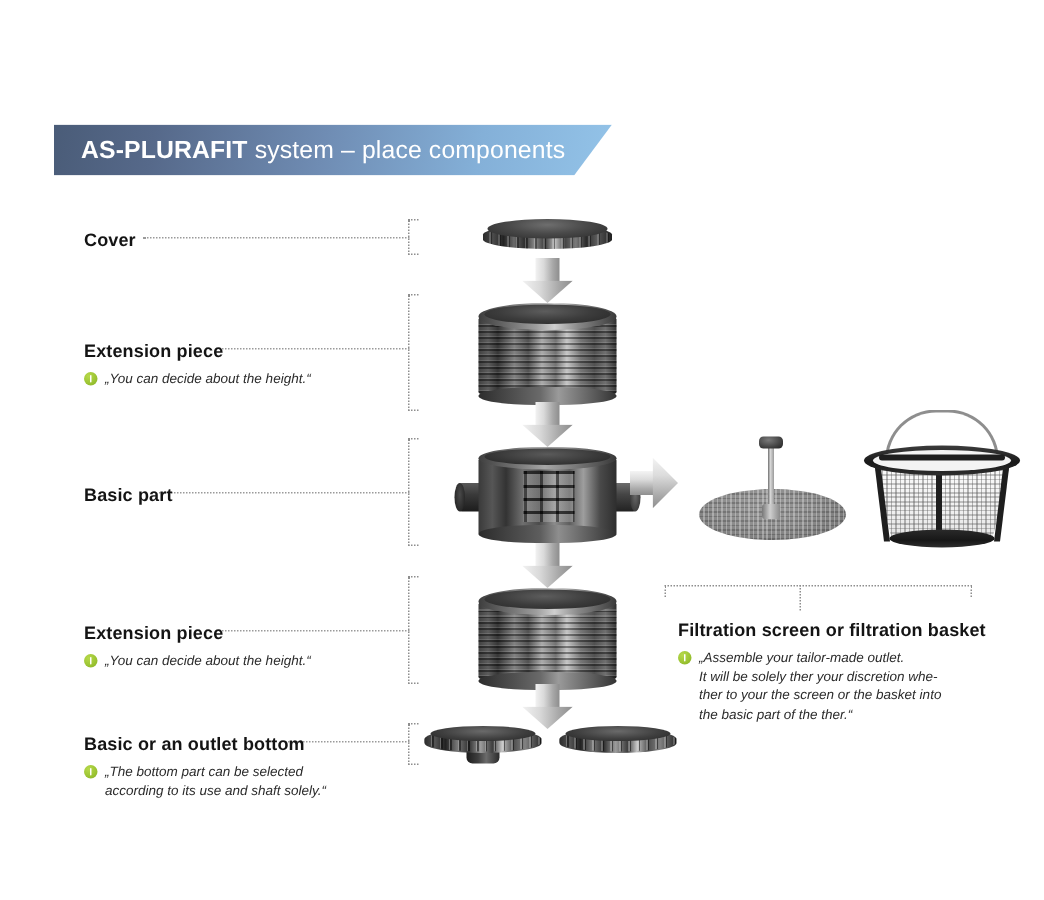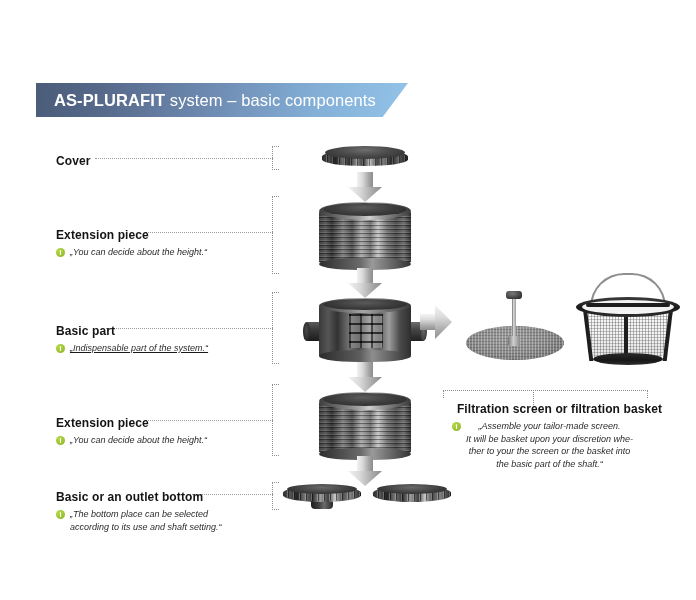--- a/index.html
+++ b/index.html
@@ -493,21 +493,21 @@
     border-radius: 50%;
     background: linear-gradient(to bottom, #2a2a2a 0%, #171717 60%, #2e2e2e 100%);
   }
 </style>
 </head>
 <body>
 
 <div class="banner">
   <div class="banner-shadow"></div>
   <div class="banner-shape"></div>
-  <div class="banner-text"><span class="strong">AS-PLURAFIT</span><span class="light"> system – basic components</span></div>
+  <div class="banner-text"><span class="strong">AS-PLURAFIT</span><span class="light"> system – place components</span></div>
 </div>
 
 <div class="bracket" style="left:272px; top:146px; height:24px;"></div>
 <div class="bracket" style="left:272px; top:196px; height:78px;"></div>
 <div class="bracket" style="left:272px; top:292px; height:72px;"></div>
 <div class="bracket" style="left:272px; top:384px; height:72px;"></div>
 <div class="bracket" style="left:272px; top:482px; height:28px;"></div>
 
 <div class="leader" style="left:95px; top:158px; width:178px;"></div>
 <div class="leader" style="left:146px; top:232px; width:127px;"></div>
@@ -520,43 +520,39 @@
 </div>
 
 <div class="label-block" style="left:56px; top:225px;">
   <div class="label-title">Extension piece</div>
   <div class="note-row">
     <span class="info-icon"></span>
     <span class="note-text">„You can decide about the height.“</span>
   </div>
 </div>
 
-<div class="label-block" style="left:56px; top:321px;text-decoration:underline;">
+<div class="label-block" style="left:56px; top:321px;">
   <div class="label-title">Basic part</div>
-  <div class="note-row">
-    <span class="info-icon"></span>
-    <span class="note-text">„Indispensable part of the system.“</span>
-  </div>
 </div>
 
 <div class="label-block" style="left:56px; top:413px;">
   <div class="label-title">Extension piece</div>
   <div class="note-row">
     <span class="info-icon"></span>
     <span class="note-text">„You can decide about the height.“</span>
   </div>
 </div>
 
 <div class="label-block" style="left:56px; top:487px; width:230px;">
   <div class="label-title">Basic or an outlet bottom</div>
   <div class="note-row">
     <span class="info-icon"></span>
     <span class="note-text">
-      <span>„The bottom place can be selected</span><br>
-      <span>according to its use and shaft setting.“</span>
+      <span>„The bottom part can be selected</span><br>
+      <span>according to its use and shaft solely.“</span>
     </span>
   </div>
 </div>
 
 <div class="product cover-disc" style="left:322px; top:146px;">
   <div class="body"></div>
   <div class="ribs"></div>
   <div class="top"></div>
 </div>
 
@@ -641,24 +637,24 @@
   <div class="strut s3"></div>
   <div class="base"></div>
   <div class="rim"></div>
   <div class="rim-inner"></div>
   <div class="cross"></div>
 </div>
 
 <div class="hbracket" style="left:443px; top:390px; width:205px;"></div>
 <div class="hstem" style="left:533px; top:390px; height:17px;"></div>
 
-<div class="label-block" style="left:452px; top:399px; width:215px;text-align:center;">
+<div class="label-block" style="left:452px; top:411px; width:215px;">
   <div class="label-title">Filtration screen or filtration basket</div>
   <div class="note-row">
     <span class="info-icon"></span>
     <span class="note-text">
-      <span>„Assemble your tailor-made screen.</span><br>
-      <span>It will be basket upon your discretion whe-</span><br>
+      <span>„Assemble your tailor-made outlet.</span><br>
+      <span>It will be solely ther your discretion whe-</span><br>
       <span>ther to your the screen or the basket into</span><br>
-      <span>the basic part of the shaft.“</span>
+      <span>the basic part of the ther.“</span>
     </span>
   </div>
 </div>
 
 </body></html>

